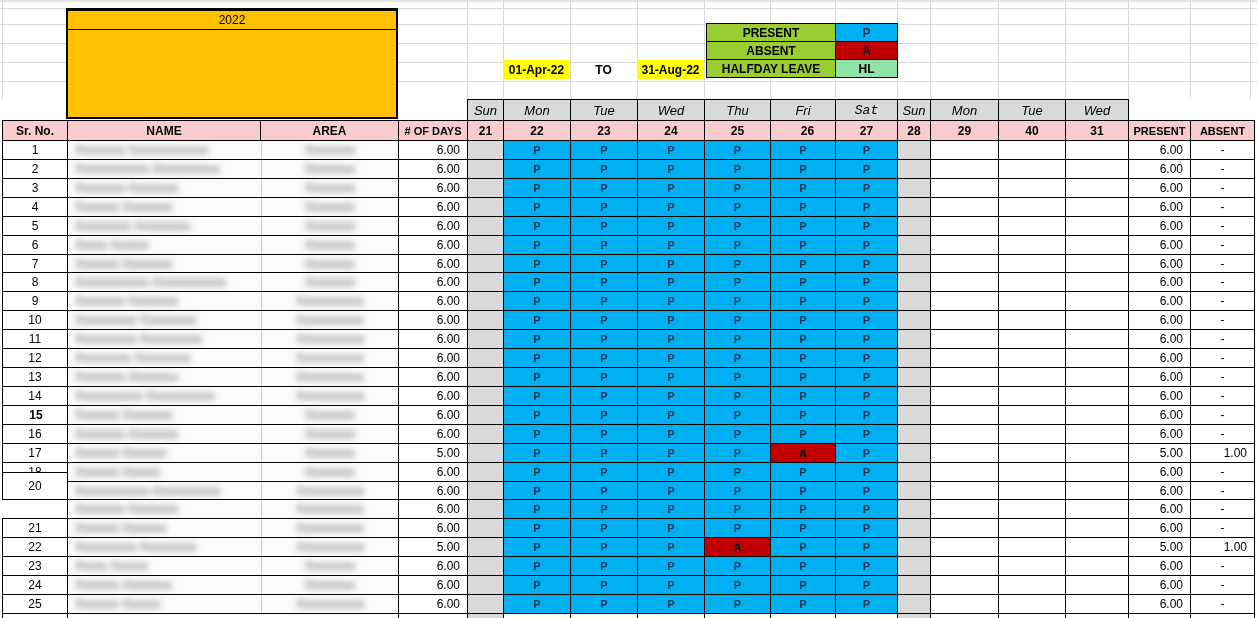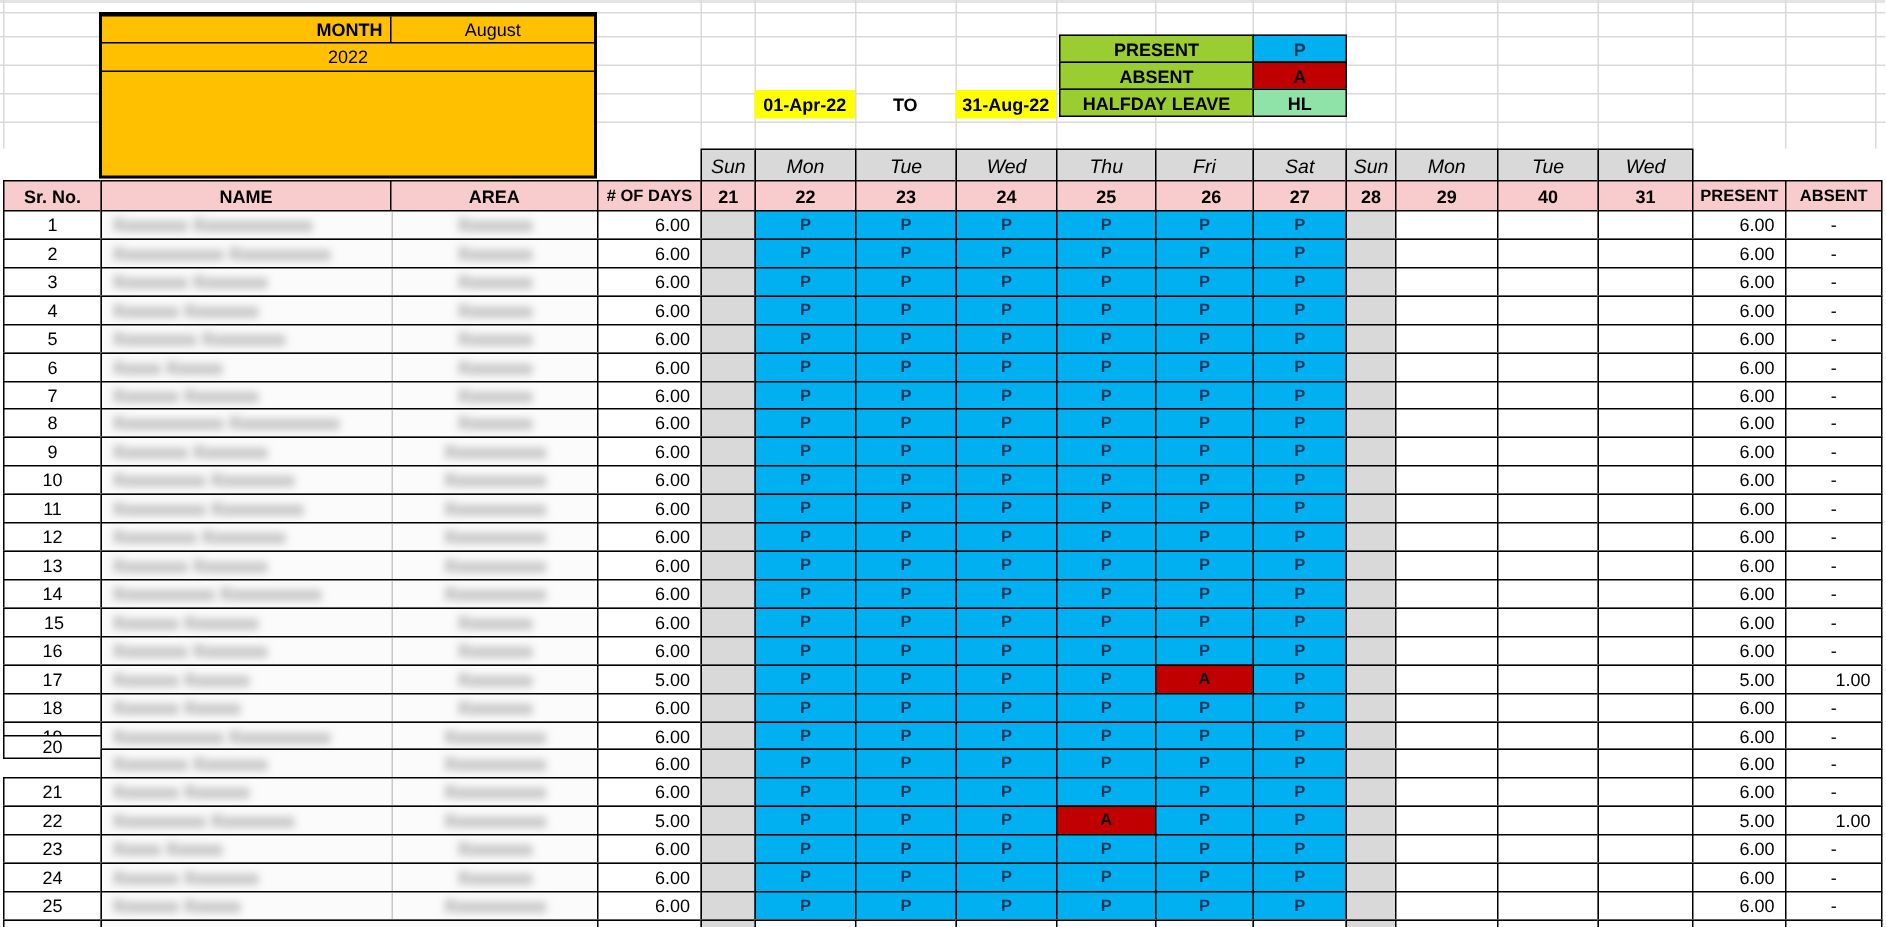--- a/index.html
+++ b/index.html
@@ -66,24 +66,20 @@
       <div class="faint" style="left: 897px; top: 0px; width: 1px; height: 99px;"></div>
       <div class="faint" style="left: 930px; top: 0px; width: 1px; height: 99px;"></div>
       <div class="faint" style="left: 998px; top: 0px; width: 1px; height: 99px;"></div>
       <div class="faint" style="left: 1065px; top: 0px; width: 1px; height: 99px;"></div>
       <div class="faint" style="left: 1128px; top: 0px; width: 1px; height: 99px;"></div>
       <div class="faint" style="left: 1190px; top: 0px; width: 1px; height: 99px;"></div>
       <div class="faint" style="left: 1250px; top: 0px; width: 1px; height: 99px;"></div>
     </div>
 
   <div id="title-block">
-    <div class="kv-row" id="month-row">
-      <div class="kv-label">MONTH</div>
-      <div class="kv-value">August</div>
-    </div>
     <div class="kv-row" id="year-row">
       <div class="kv-value">2022</div>
     </div>
     <div id="blank-orange-row"></div>
   </div>
 
   <div class="daterange-cell yellow" style="left:503px;width:67px;">01-Apr-22</div>
   <div class="daterange-cell" style="left:570px;width:67px;">TO</div>
   <div class="daterange-cell yellow" style="left:637px;width:67px;">31-Aug-22</div>
 
@@ -102,21 +98,21 @@
     </div>
   </div>
 
   <div id="grid">
       <div class="cell daynm" style="left: 467px; top: 99px; width: 37px; height: 22px;">Sun</div>
       <div class="cell daynm" style="left: 503px; top: 99px; width: 68px; height: 22px;">Mon</div>
       <div class="cell daynm" style="left: 570px; top: 99px; width: 68px; height: 22px;">Tue</div>
       <div class="cell daynm" style="left: 637px; top: 99px; width: 68px; height: 22px;">Wed</div>
       <div class="cell daynm" style="left: 704px; top: 99px; width: 67px; height: 22px;">Thu</div>
       <div class="cell daynm" style="left: 770px; top: 99px; width: 66px; height: 22px;">Fri</div>
-      <div class="cell daynm" style="left: 835px; top: 99px; width: 63px; height: 22px;">Sat</div>
+      <div class="cell daynm" style="left: 835px; top: 99px; width: 63px; height: 22px; font-family: Liberation Mono, monospace;">Sat</div>
       <div class="cell daynm" style="left: 897px; top: 99px; width: 34px; height: 22px;">Sun</div>
       <div class="cell daynm" style="left: 930px; top: 99px; width: 69px; height: 22px;">Mon</div>
       <div class="cell daynm" style="left: 998px; top: 99px; width: 68px; height: 22px;">Tue</div>
       <div class="cell daynm" style="left: 1065px; top: 99px; width: 64px; height: 22px;">Wed</div>
       <div class="cell pinkhdr" style="left: 2px; top: 120px; width: 66px; height: 21px;">Sr. No.</div>
       <div class="cell pinkhdr" style="left: 67px; top: 120px; width: 194px; height: 21px;">NAME</div>
       <div class="cell pinkhdr" style="left: 260px; top: 120px; width: 139px; height: 21px;">AREA</div>
       <div class="cell pinkhdr small" style="left: 398px; top: 120px; width: 70px; height: 21px;"># OF DAYS</div>
       <div class="cell pinkhdr" style="left: 467px; top: 120px; width: 37px; height: 21px;">21</div>
       <div class="cell pinkhdr" style="left: 503px; top: 120px; width: 68px; height: 21px;">22</div>
@@ -404,21 +400,21 @@
       <div class="cell mark-p" style="left: 637px; top: 386px; width: 68px; height: 20px;">P</div>
       <div class="cell mark-p" style="left: 704px; top: 386px; width: 67px; height: 20px;">P</div>
       <div class="cell mark-p" style="left: 770px; top: 386px; width: 66px; height: 20px;">P</div>
       <div class="cell mark-p" style="left: 835px; top: 386px; width: 63px; height: 20px;">P</div>
       <div class="cell gray" style="left: 897px; top: 386px; width: 34px; height: 20px;"></div>
       <div class="cell" style="left: 930px; top: 386px; width: 69px; height: 20px;"></div>
       <div class="cell" style="left: 998px; top: 386px; width: 68px; height: 20px;"></div>
       <div class="cell" style="left: 1065px; top: 386px; width: 64px; height: 20px;"></div>
       <div class="cell right" style="left: 1128px; top: 386px; width: 63px; height: 20px;">6.00</div>
       <div class="cell" style="left: 1190px; top: 386px; width: 65px; height: 20px;">-</div>
-      <div class="cell" style="left: 2px; top: 405px; width: 68px; height: 20px;">15</div>
+      <div class="cell" style="left: 2px; top: 405px; width: 68px; height: 20px; font-weight: bold;">15</div>
       <div class="cell namearea" style="left: 67px; top: 405px; width: 332px; height: 20px;">
         <div class="area-divider"></div>
         <span class="blurtxt name-span">Xxxxxxx Xxxxxxxx</span>
         <span class="blurtxt area-span">Xxxxxxxx</span>
       </div>
       <div class="cell right" style="left: 398px; top: 405px; width: 70px; height: 20px;">6.00</div>
       <div class="cell gray" style="left: 467px; top: 405px; width: 37px; height: 20px;"></div>
       <div class="cell mark-p" style="left: 503px; top: 405px; width: 68px; height: 20px;">P</div>
       <div class="cell mark-p" style="left: 570px; top: 405px; width: 68px; height: 20px;">P</div>
       <div class="cell mark-p" style="left: 637px; top: 405px; width: 68px; height: 20px;">P</div>
@@ -504,21 +500,21 @@
       <div class="cell mark-p" style="left: 637px; top: 481px; width: 68px; height: 19px;">P</div>
       <div class="cell mark-p" style="left: 704px; top: 481px; width: 67px; height: 19px;">P</div>
       <div class="cell mark-p" style="left: 770px; top: 481px; width: 66px; height: 19px;">P</div>
       <div class="cell mark-p" style="left: 835px; top: 481px; width: 63px; height: 19px;">P</div>
       <div class="cell gray" style="left: 897px; top: 481px; width: 34px; height: 19px;"></div>
       <div class="cell" style="left: 930px; top: 481px; width: 69px; height: 19px;"></div>
       <div class="cell" style="left: 998px; top: 481px; width: 68px; height: 19px;"></div>
       <div class="cell" style="left: 1065px; top: 481px; width: 64px; height: 19px;"></div>
       <div class="cell right" style="left: 1128px; top: 481px; width: 63px; height: 19px;">6.00</div>
       <div class="cell" style="left: 1190px; top: 481px; width: 65px; height: 19px;">-</div>
-      <div class="cell" style="left: 2px; top: 490px; width: 66px; height: 16px;">20</div>
+      <div class="cell" style="left: 2px; top: 472px; width: 66px; height: 28px;">20</div>
       <div class="cell namearea" style="left: 67px; top: 499px; width: 332px; height: 20px;">
         <div class="area-divider"></div>
         <span class="blurtxt name-span">Xxxxxxxx Xxxxxxxx</span>
         <span class="blurtxt area-span">Xxxxxxxxxxx</span>
       </div>
       <div class="cell right" style="left: 398px; top: 499px; width: 70px; height: 20px;">6.00</div>
       <div class="cell gray" style="left: 467px; top: 499px; width: 37px; height: 20px;"></div>
       <div class="cell mark-p" style="left: 503px; top: 499px; width: 68px; height: 20px;">P</div>
       <div class="cell mark-p" style="left: 570px; top: 499px; width: 68px; height: 20px;">P</div>
       <div class="cell mark-p" style="left: 637px; top: 499px; width: 68px; height: 20px;">P</div>

